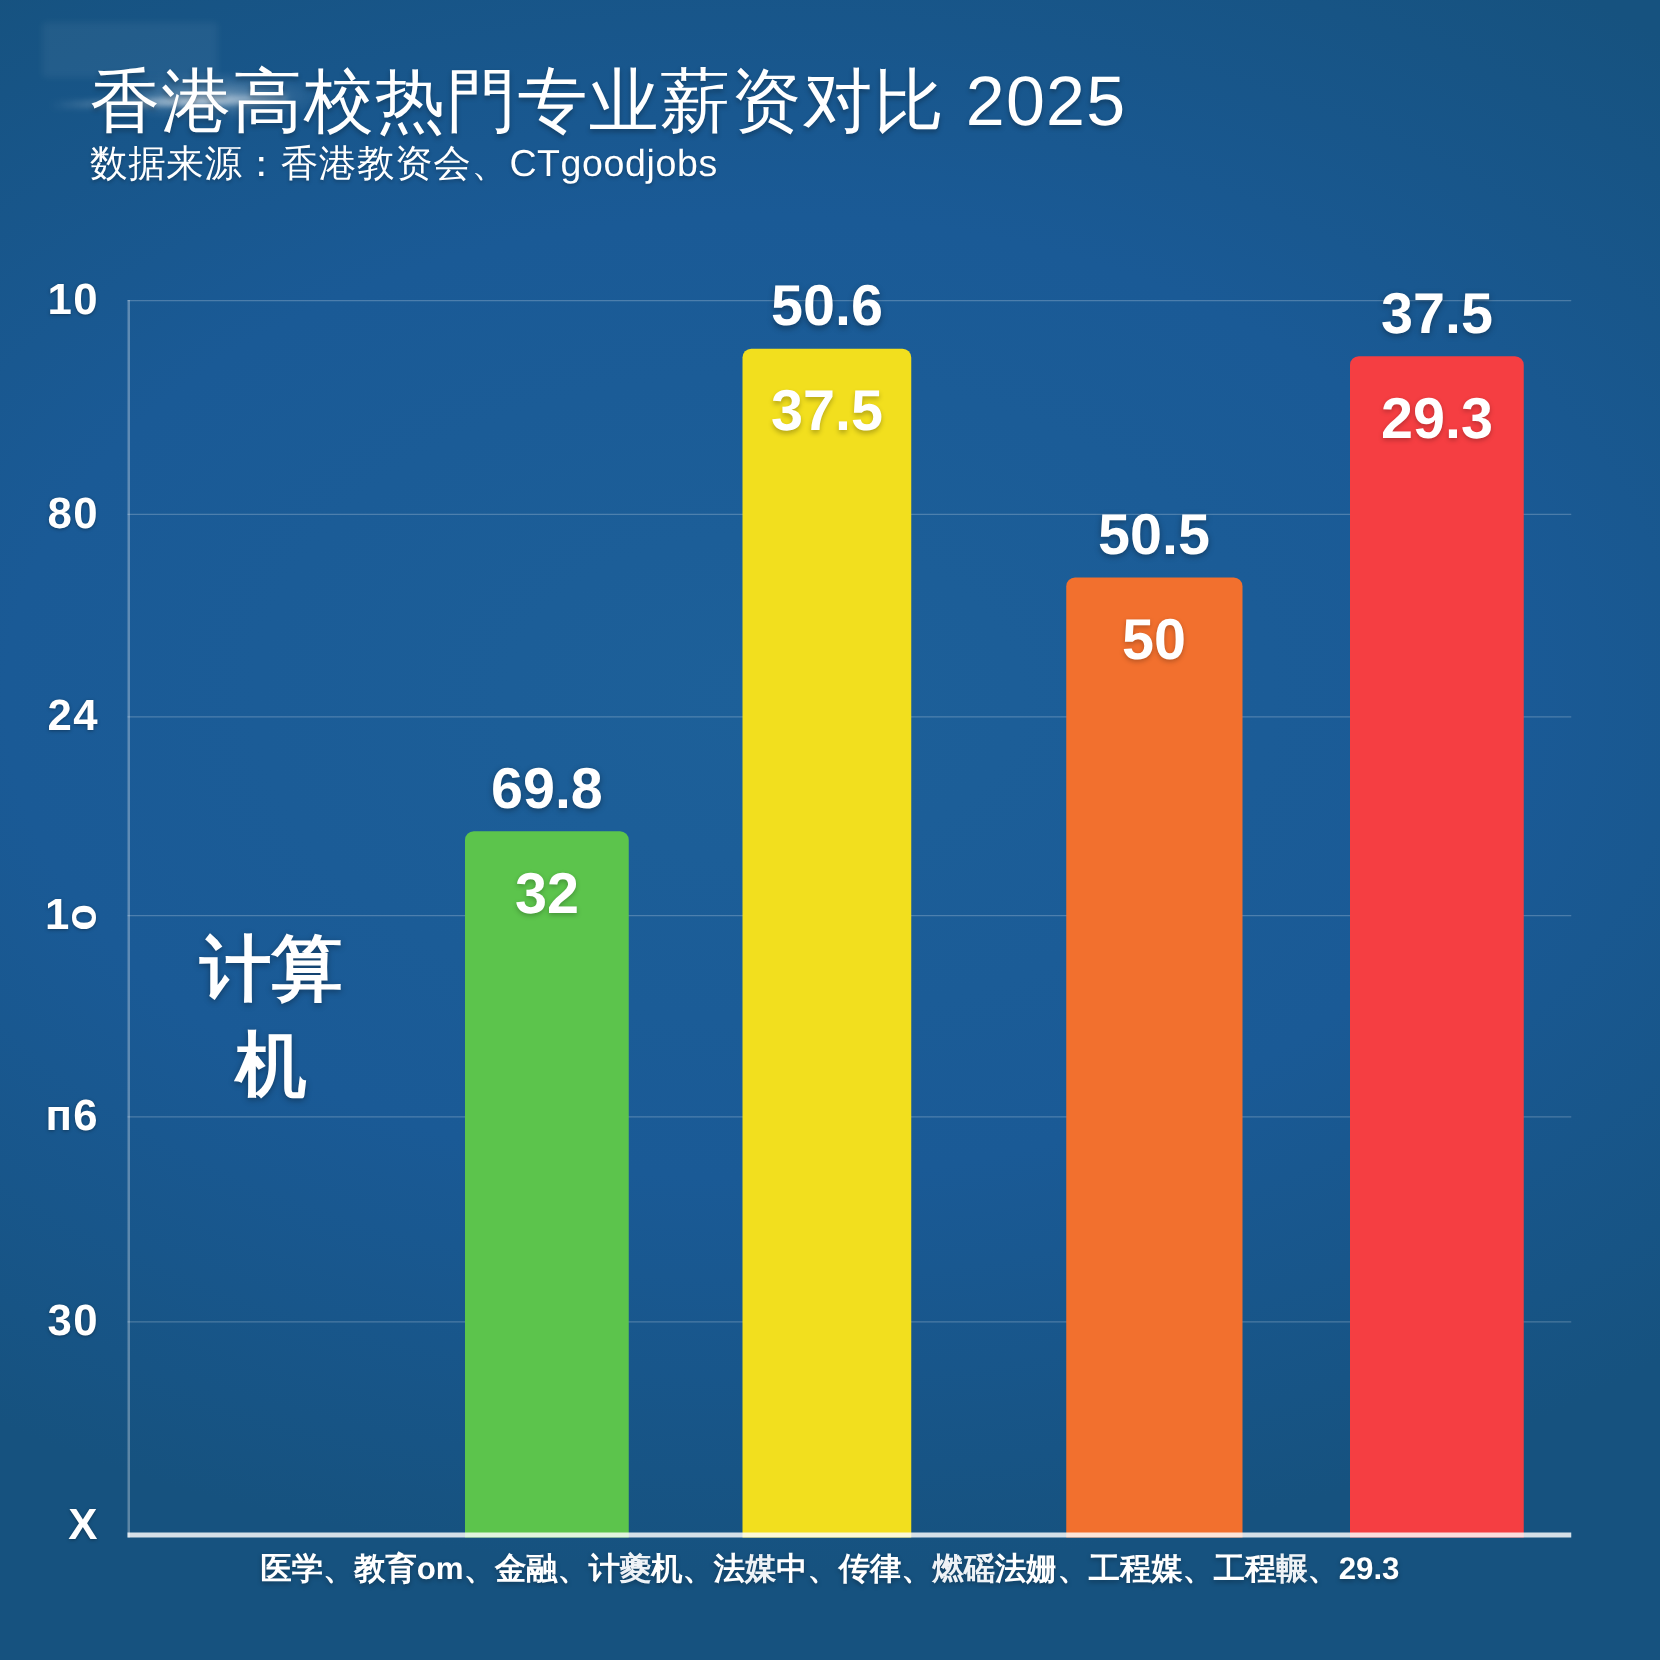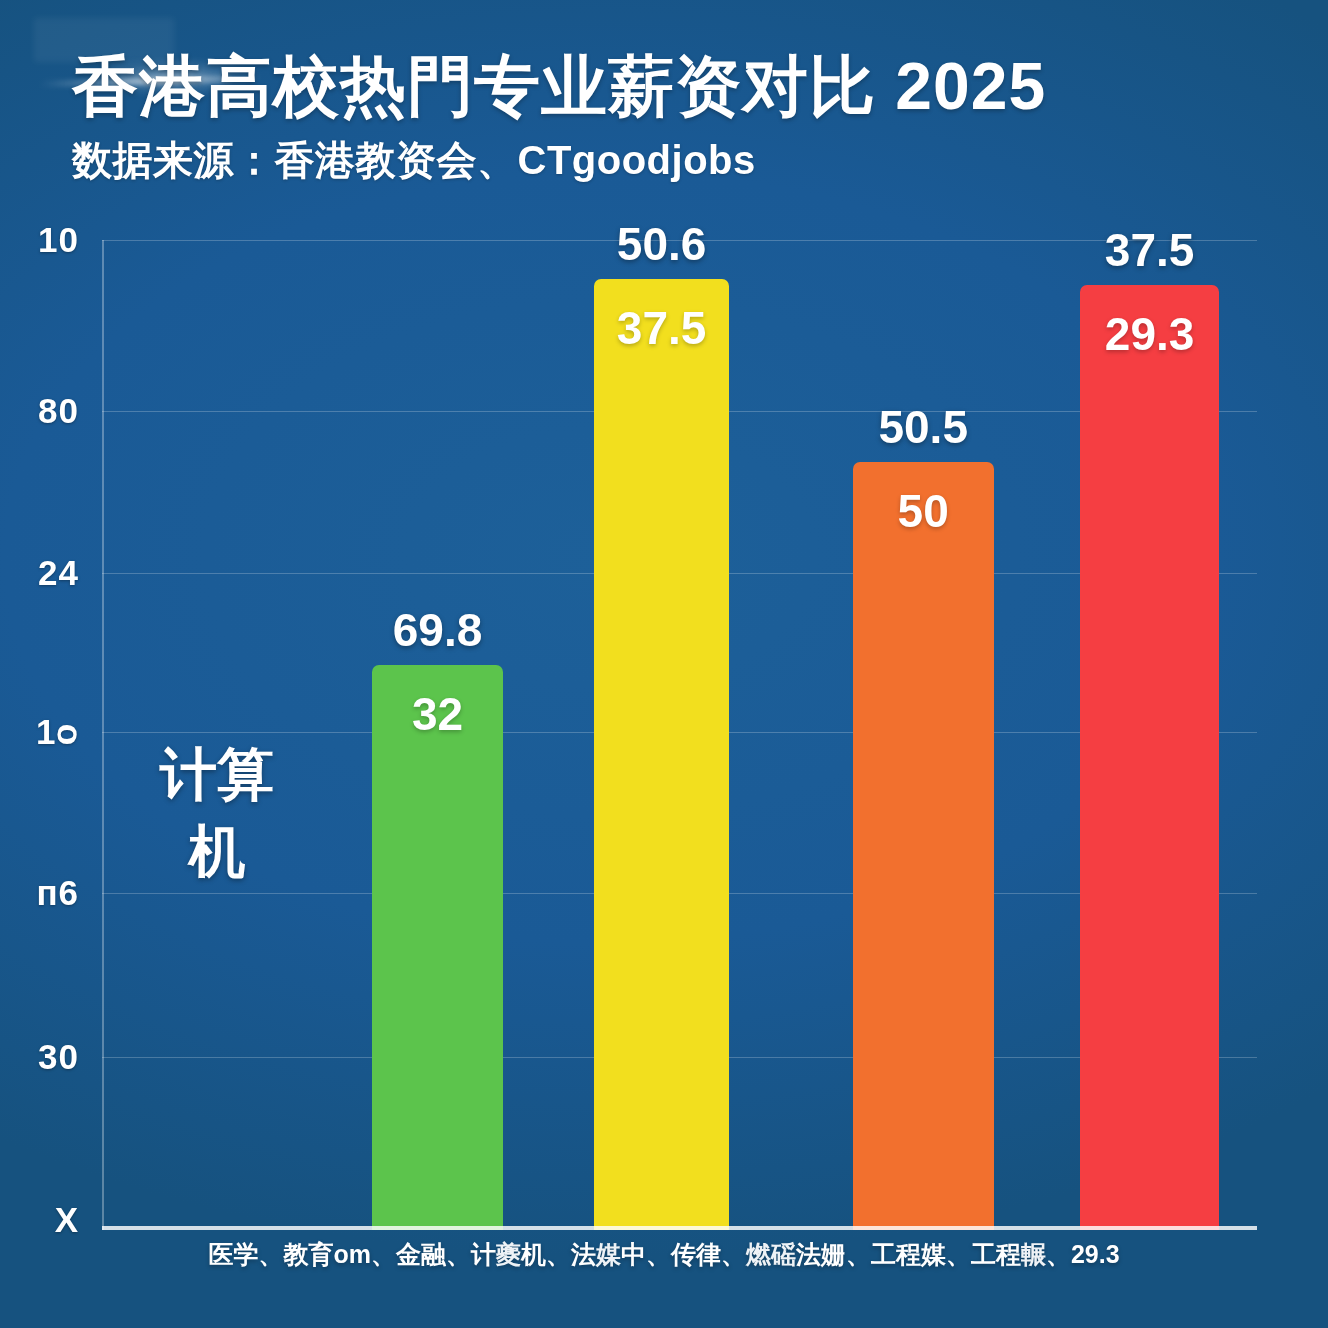--- a/index.html
+++ b/index.html
@@ -58,32 +58,32 @@
   }
 
   
   .header {
     position: absolute;
     left: 72px;
     top: 52px;
     width: 1180px;
   }
   .title {
-    font-size: 66px;
-    font-weight: 700;
+    font-size: 56px;
+    font-weight: 400;
     color: #ffffff;
     letter-spacing: 1px;
     line-height: 1.05;
     white-space: nowrap;
     text-shadow: 0 2px 4px rgba(0,0,0,0.28);
   }
   .subtitle {
-    margin-top: 12px;
-    font-size: 40px;
-    font-weight: 700;
+    margin-top: 0;
+    font-size: 30px;
+    font-weight: 400;
     color: #ffffff;
     letter-spacing: 0.5px;
     white-space: nowrap;
     text-shadow: 0 1px 3px rgba(0,0,0,0.25);
   }
 
   
   .plot-area {
     position: absolute;
     left: 102px;

